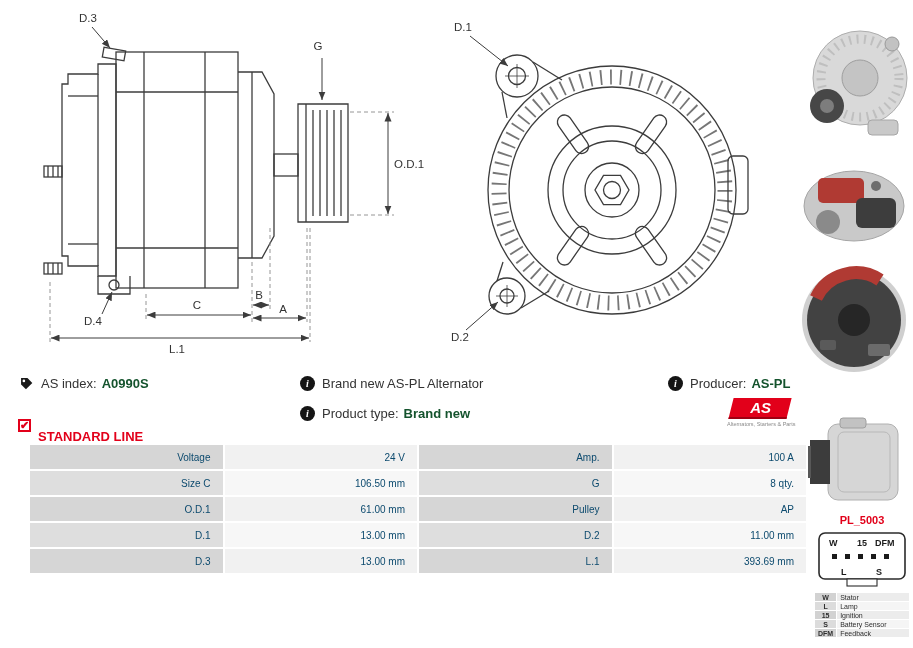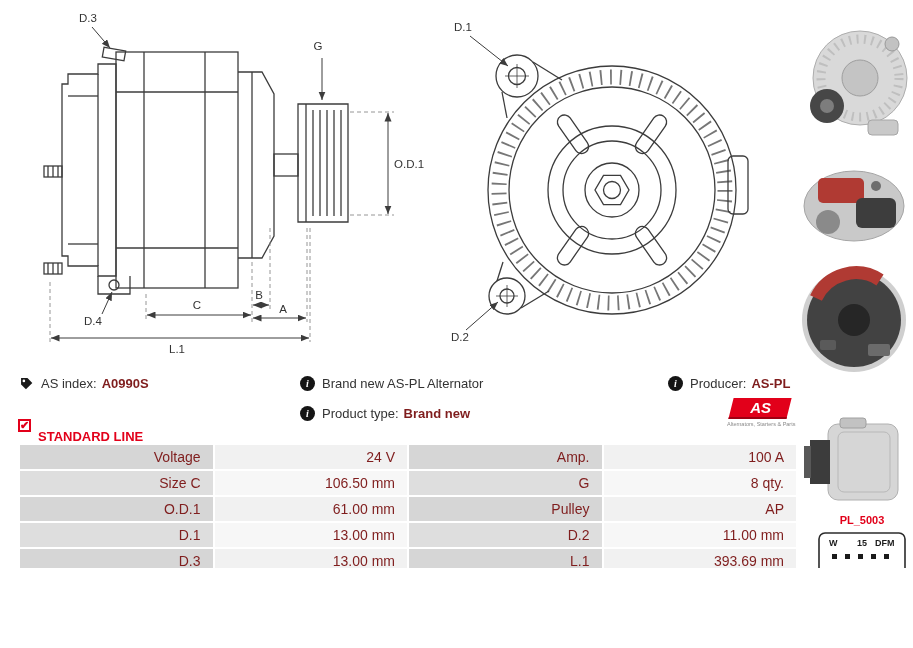--- a/index.html
+++ b/index.html
@@ -1,45 +1,45 @@
 <!DOCTYPE html>
 <html><head>
 <meta charset="utf-8">
 <style>
   * { margin:0; padding:0; box-sizing:border-box; }
   body { font-family:"Liberation Sans", sans-serif; background:#fff; }
-  .page { position:relative; width:913px; height:568px; background:#fff; overflow:hidden; }
+  .page { position:relative; width:913px; height:648px; background:#fff; overflow:hidden; }
 
   
   .drawings { position:absolute; left:0; top:0; }
   svg text { font-family:"Liberation Sans", sans-serif; }
 
   
   .photo { position:absolute; left:798px; width:112px; background:#fff; }
 
   
   .inforow { position:absolute; font-size:13px; color:#333; white-space:nowrap; display:flex; align-items:center; }
-  .inforow b { color:#7f1d1d; margin-left:5px; }
+  .inforow b { color:#14532d; margin-left:5px; }
   .iinfo { display:inline-flex; width:15px; height:15px; border-radius:50%; background:#151515; color:#fff;
            font:italic bold 10px "Liberation Serif", serif; align-items:center; justify-content:center;
            margin-right:7px; flex:0 0 auto; }
   .itag  { margin-right:7px; display:inline-flex; flex:0 0 auto; }
   .icheck{ display:inline-flex; width:13px; height:13px; border:2px solid #e2001a; color:#e2001a;
            font-weight:bold; font-size:11px; line-height:11px; align-items:center; justify-content:center;
            margin-right:7px; flex:0 0 auto; }
   .standard { color:#e2001a; font-weight:bold;margin-top:23px; }
 
   .as-logo-wrap { position:absolute; left:727px; top:398px; width:66px; text-align:center; }
   .as-logo { width:58px; height:21px; margin:0 auto; background:#e2001a; transform:skewX(-14deg);
              display:flex; align-items:center; justify-content:center; border-bottom:2px solid #9e0012; }
   .as-logo span { transform:skewX(14deg); color:#fff; font-style:italic; font-weight:bold; font-size:15px; }
   .as-sub { font-size:5.5px; color:#8a8a8a; margin-top:2px; white-space:nowrap; }
 
   
-  .spec { position:absolute; left:18px; top:443px; width:780px; border-collapse:collapse; font-size:14px; color:#7f1d1d; }
+  .spec { position:absolute; left:28px; top:443px; width:780px; border-collapse:collapse; font-size:10px; color:#0c4a6e; }
   .spec td { width:25%; height:26px; border:2px solid #fff; padding:0 12px 0 6px; text-align:right; }
   .spec td.lab { background:#d6d6d6; }
   .spec td.val { background:#f1f1f1; }
   .spec tr:nth-child(even) td.lab { background:#dedede; }
   .spec tr:nth-child(even) td.val { background:#f7f7f7; }
   .spec td.blank { background:#fff; border:none; }
 
   
   .plug { position:absolute; left:814px; top:514px; width:96px; }
   .plug-title { text-align:center; font-size:11px; font-weight:bold; color:#e2001a; margin-bottom:3px; }

